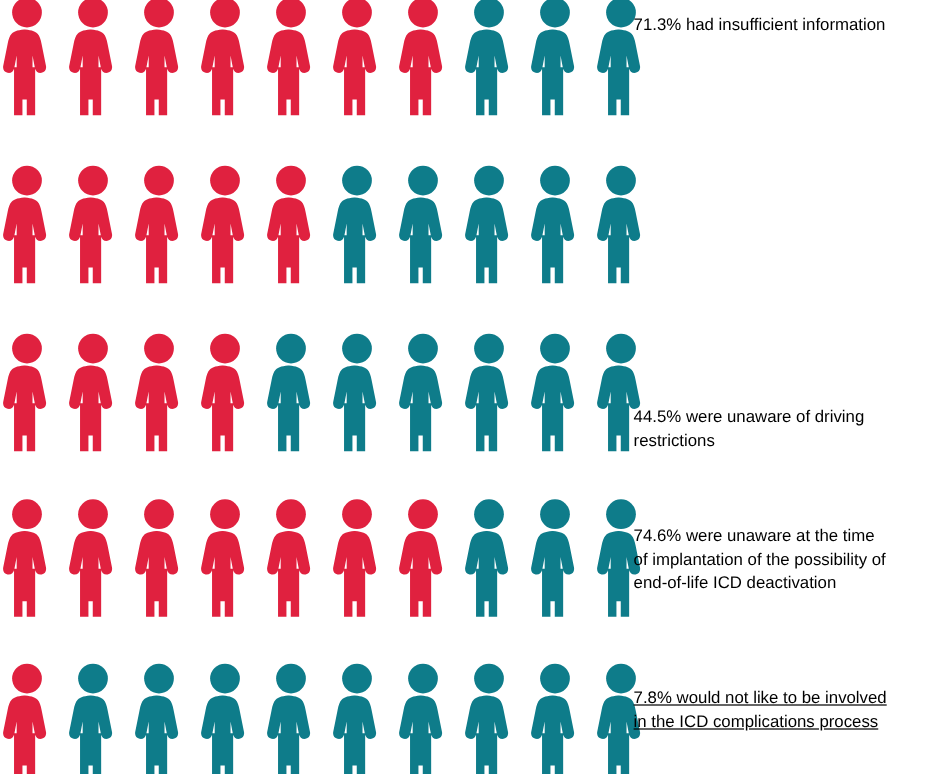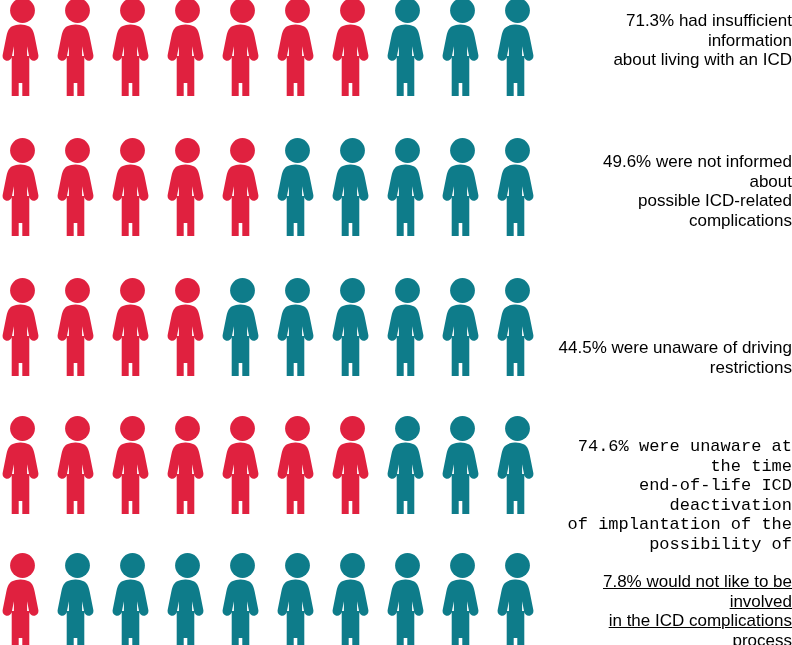--- a/index.html
+++ b/index.html
@@ -39,24 +39,24 @@
     width: 45px;
     height: 100px;
   }
   .figure svg {
     display: block;
     width: 45px;
     height: 100px;
   }
   .label {
     position: absolute;
-    left: 558px;
+    left: 528px;
     width: 234px;
-    text-align: right;
-    font-size: 17px;
+    text-align: left;
+    font-size: 14px;
     line-height: 19.5px;
     color: #000000;
     font-family: "Liberation Sans", sans-serif;
   }
 </style>
 </head>
 <body>
 
 <div id="chart">
     <div class="row" style="top: -4px;">
@@ -348,21 +348,20 @@
            c 2.7 -0.5 4.2 -2.9 3.6 -5.9
            l -3.6 -18.0
            c -0.8 -4.0 -1.7 -6.8 -3.4 -8.6
            c -2.2 -2.3 -6.2 -3.6 -12.8 -3.6 z"></path>
 </svg>
         </div>
       </div>
     </div>
     <div class="label" style="top: 11px;">
       <div>71.3% had insufficient information</div>
-      <div>about living with an ICD</div>
     </div>
     <div class="row" style="top: 136px;">
       <div class="pictos">
         <div class="figure" style="left: 0px; color: rgb(224, 33, 63);">
           <svg viewBox="0 0 45 100" xmlns="http://www.w3.org/2000/svg" aria-hidden="true" style="fill: rgb(224, 33, 63);">
   <circle cx="22.5" cy="14.5" r="12.4"></circle>
   <path d="M22.5 28.6
            c -6.6 0 -10.6 1.3 -12.8 3.6
            c -1.7 1.8 -2.6 4.6 -3.4 8.6
            l -3.6 18.0
@@ -643,25 +642,20 @@
            l 0 -9.8
            l 2.0 10.4
            c 0.6 3.0 2.9 4.6 5.6 4.1
            c 2.7 -0.5 4.2 -2.9 3.6 -5.9
            l -3.6 -18.0
            c -0.8 -4.0 -1.7 -6.8 -3.4 -8.6
            c -2.2 -2.3 -6.2 -3.6 -12.8 -3.6 z"></path>
 </svg>
         </div>
       </div>
-    </div>
-    <div class="label" style="top: 152px;">
-      <div>49.6% were not informed about</div>
-      <div>possible ICD-related</div>
-      <div>complications</div>
     </div>
     <div class="row" style="top: 276px;">
       <div class="pictos">
         <div class="figure" style="left: 0px; color: rgb(224, 33, 63);">
           <svg viewBox="0 0 45 100" xmlns="http://www.w3.org/2000/svg" aria-hidden="true" style="fill: rgb(224, 33, 63);">
   <circle cx="22.5" cy="14.5" r="12.4"></circle>
   <path d="M22.5 28.6
            c -6.6 0 -10.6 1.3 -12.8 3.6
            c -1.7 1.8 -2.6 4.6 -3.4 8.6
            l -3.6 18.0
@@ -1241,24 +1235,24 @@
            l 2.0 10.4
            c 0.6 3.0 2.9 4.6 5.6 4.1
            c 2.7 -0.5 4.2 -2.9 3.6 -5.9
            l -3.6 -18.0
            c -0.8 -4.0 -1.7 -6.8 -3.4 -8.6
            c -2.2 -2.3 -6.2 -3.6 -12.8 -3.6 z"></path>
 </svg>
         </div>
       </div>
     </div>
-    <div class="label" style="top: 437px; font-family: Liberation Mono, monospace;">
+    <div class="label" style="top: 437px;">
       <div>74.6% were unaware at the time</div>
+      <div>of implantation of the possibility of</div>
       <div>end-of-life ICD deactivation</div>
-      <div>of implantation of the possibility of</div>
     </div>
     <div class="row" style="top: 551px;">
       <div class="pictos">
         <div class="figure" style="left: 0px; color: rgb(224, 33, 63);">
           <svg viewBox="0 0 45 100" xmlns="http://www.w3.org/2000/svg" aria-hidden="true" style="fill: rgb(224, 33, 63);">
   <circle cx="22.5" cy="14.5" r="12.4"></circle>
   <path d="M22.5 28.6
            c -6.6 0 -10.6 1.3 -12.8 3.6
            c -1.7 1.8 -2.6 4.6 -3.4 8.6
            l -3.6 18.0

